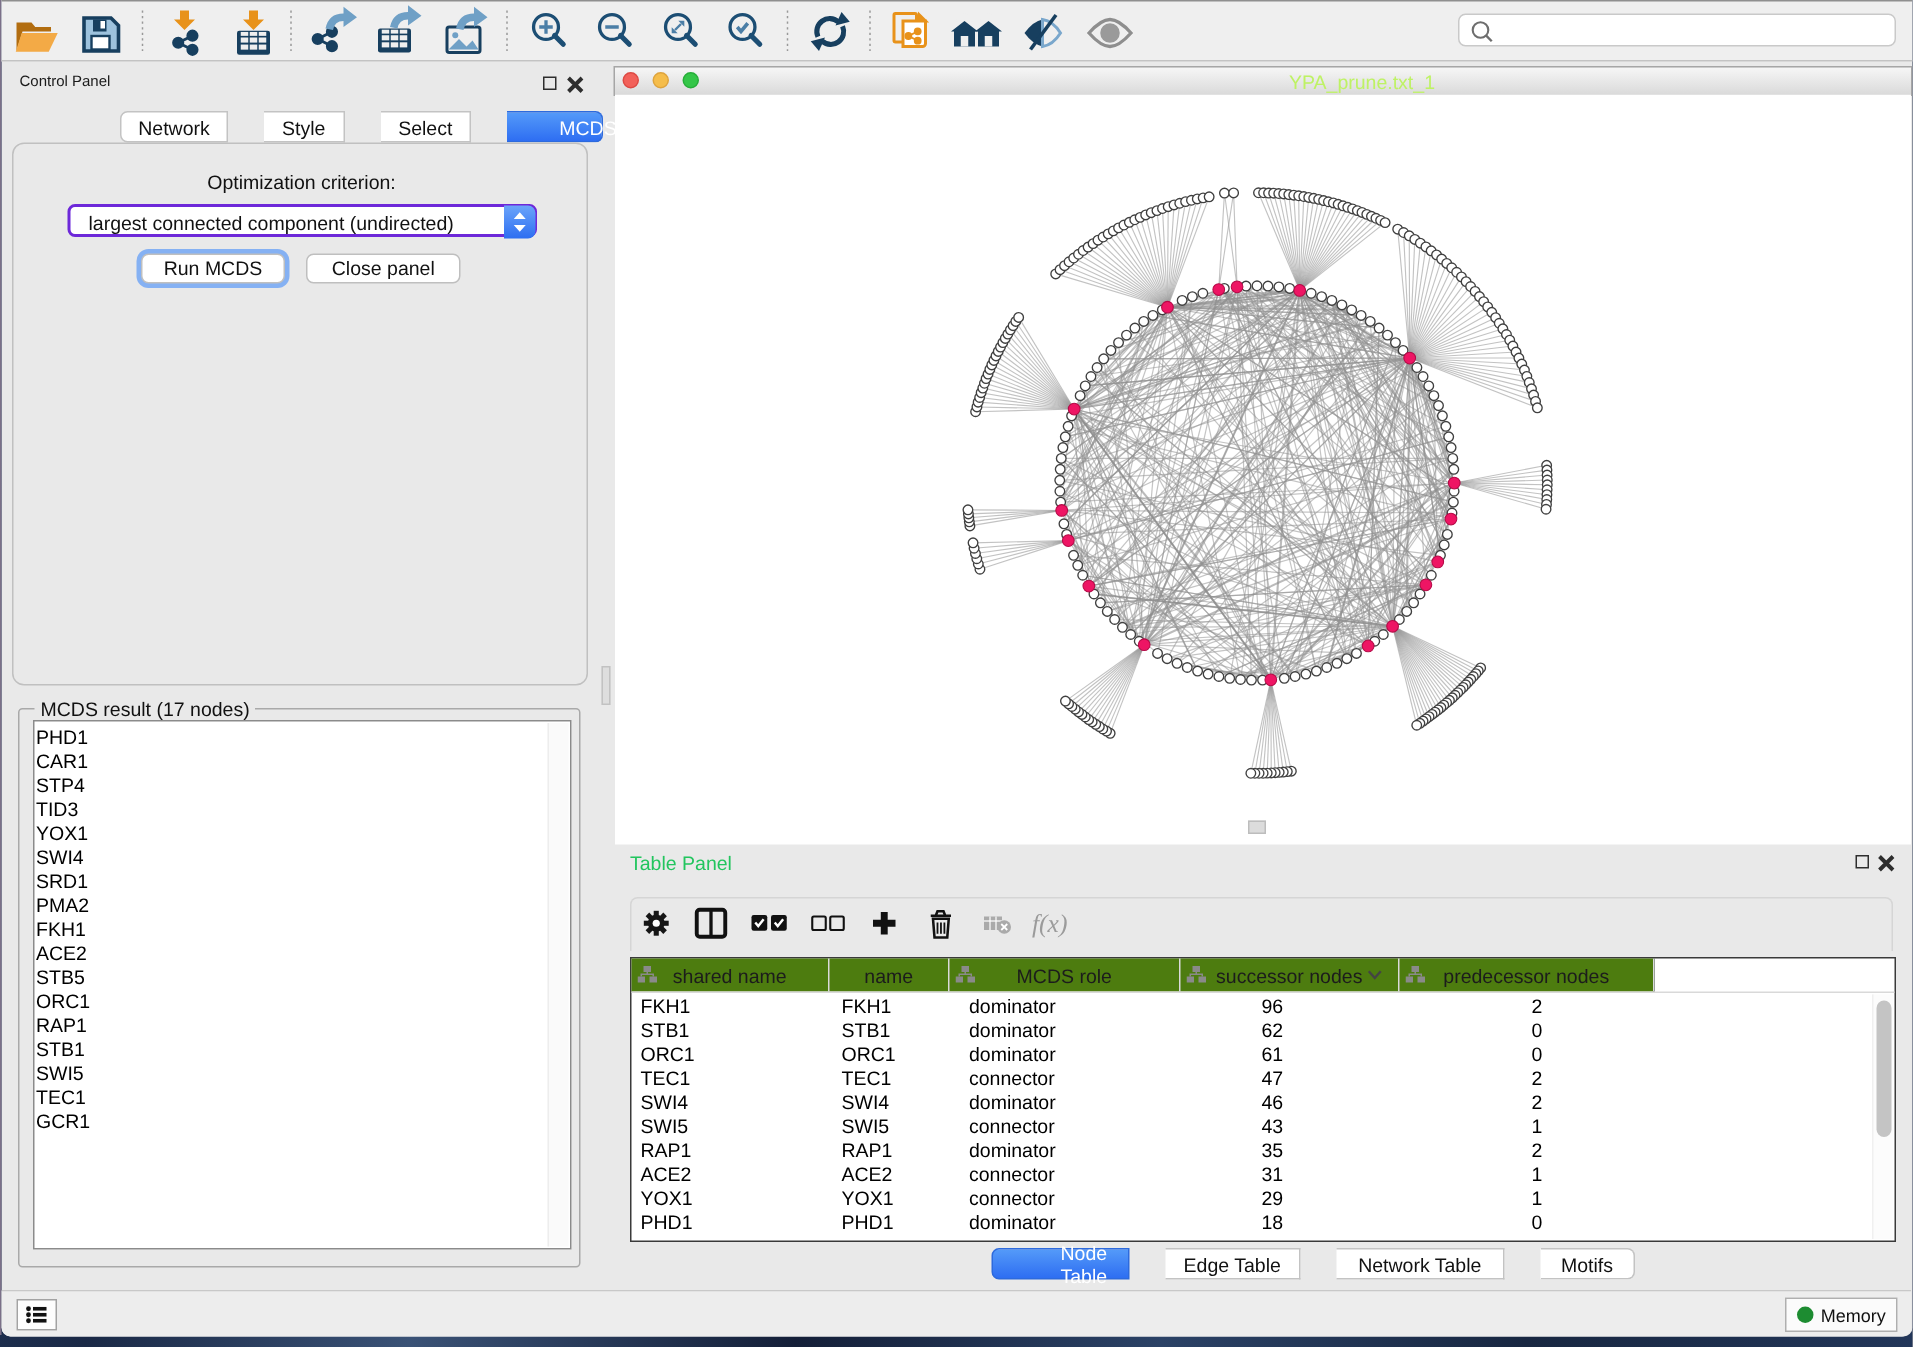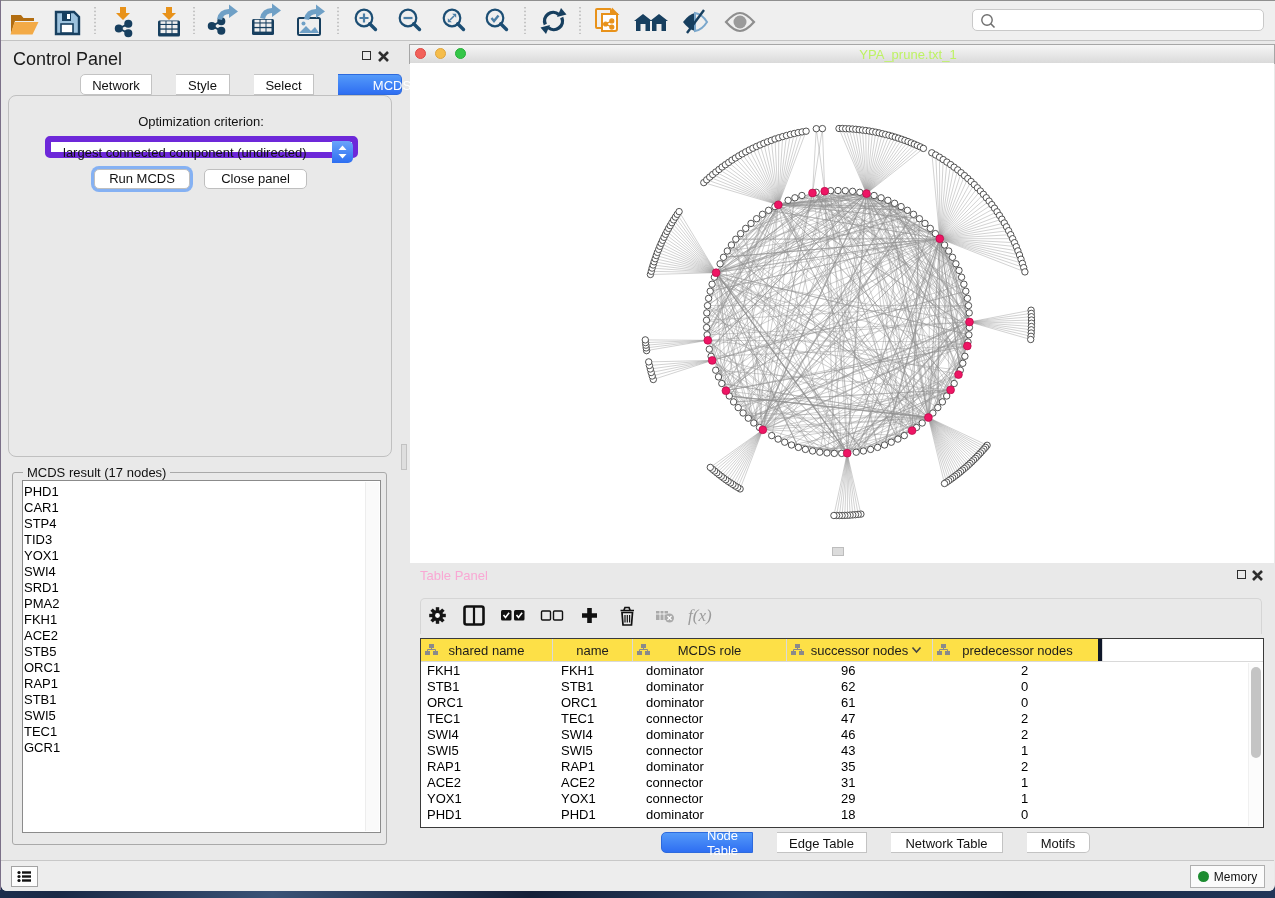--- a/index.html
+++ b/index.html
@@ -4,46 +4,46 @@
 <style>
 * { margin:0; padding:0; box-sizing:border-box; }
 html,body { width:1275px; height:898px; overflow:hidden; }
 body { font-family:"Liberation Sans", sans-serif; background:#16233d; position:relative; font-size:13px; }
 #wall { position:absolute; left:0; top:0; width:1275px; height:898px;
   background:linear-gradient(100deg,#243a5e 0%,#1a2946 15%,#3a5276 30%,#141f38 48%,#2b4266 65%,#182741 82%,#223659 100%); }
 #win { position:absolute; left:1px; top:0; width:1274px; height:891px; background:#e9e9e9; border-radius:0 0 6px 6px; }
 .abs { position:absolute; }
 #toolbar { left:1px; top:0; width:1274px; height:41px; background:#efefef; border-bottom:1px solid #c3c3c3; border-top:1px solid #8f8f8f; }
 #searchbox { left:972px; top:9px; width:292px; height:22px; background:#fff; border:1px solid #c9c9c9; border-radius:5px; }
-#cp-title { left:13px; top:49px; color:#1a1a1a; font-size:18px; }
+#cp-title { left:13px; top:49px; color:#1a1a1a; font-size:10px; }
 .winbtn-sq { width:9px; height:9px; border:1.5px solid #2e2e2e; }
 .tabbar { display:flex; height:21px; position:absolute;gap:24px; }
 .tabbar .seg { background:#fff; border:1px solid #c3c3c3; border-left:none; color:#111; display:flex; align-items:center; justify-content:center; padding-top:1px; }
 .tabbar .seg.first { border-left:1px solid #c3c3c3; border-radius:5px 0 0 5px; }
 .tabbar .seg.last { border-radius:0 5px 5px 0; }
 .tabbar .seg.sel { background:linear-gradient(#549af9,#2e6ef2); border-color:#2d6add; color:#fff;padding-left:45px; }
 #mcds-box { left:8px; top:95px; width:384px; height:362px; border:1px solid #c0c0c0; border-radius:8px; }
 #opt-label { left:0; top:114px; width:402px; text-align:center; color:#111; }
-#combo { left:45px; top:136px; width:313px; height:22px; background:#fff; border:6px solid #6d28d9; border-radius:5px; }
+#combo { left:45px; top:136px; width:313px; height:22px; background:#fff; border:2px solid #6d28d9; border-radius:5px; }
 #combo-btn { position:absolute; right:-1px; top:-1px; width:21px; height:22px; border-radius:0 5px 5px 0; background:linear-gradient(#6ba4fa,#2d6ef1); }
 .btn { position:absolute; height:20px; background:#fff; border:1px solid #bfbfbf; border-radius:5px; color:#111; text-align:center; }
 #fs { left:12px; top:472px; width:375px; height:373px; border:1px solid #a9a9a9; border-radius:3px; }
 #fs-legend { left:23px; top:465px; background:#e9e9e9; padding:0 4px; color:#111; }
 #fs-list { left:22px; top:480px; width:359px; height:353px; background:#fff; border:1px solid #8b8b8b; }
 #fs-scroll { position:absolute; right:1px; top:1px; width:14px; height:349px; background:#fafafa; border-left:1px solid #ededed; }
 #fs-items { position:absolute; left:1px; top:3px; color:#000; line-height:16px; }
 #vsplit-h { left:401px; top:444px; width:6px; height:26px; background:#dedede; border:1px solid #c2c2c2; }
 #net-title { left:409px; top:44px; width:866px; height:20px; background:linear-gradient(#f6f6f6,#dadada); border:1px solid #a6a6a6; }
 .dot { position:absolute; top:48px; width:11px; height:11px; border-radius:50%; }
 #net-title-t { left:758px; top:47px; width:300px; text-align:center; color:#bef264; }
 #canvas { left:410px; top:63px; width:864px; height:500px; background:#fff; }
-#tp-title { left:420px; top:568px; color:#f9a8d4; }
+#tp-title { left:420px; top:568px; color:#22c55e; }
 #tp-toolbar { left:420px; top:598px; width:842px; height:36px; border:1px solid #d5d5d5; border-radius:5px 5px 0 0; border-bottom:none; }
 #tbl { left:420px; top:638px; width:844px; height:190px; background:#fff; border:1px solid #3a3a3a; }
-#thead { position:absolute; left:0; top:0; width:682px; height:22px; background:#fde047; border-right:5px solid #0f172a; color:#1c1c1c; }
+#thead { position:absolute; left:0; top:0; width:682px; height:22px; background:#4d7c0f; border-right:1px solid #0f172a; color:#1c1c1c; }
 #theadline { position:absolute; left:0; top:22px; width:842px; height:1px; background:#d9d9d9; }
 .th { position:absolute; top:0; height:22px; border-right:1px solid #dadada; }
 .th .lbl { position:absolute; top:4px; width:100%; text-align:center; }
 #tbody { position:absolute; left:0; top:24px; color:#000; }
 .tr { position:absolute; height:16px; width:820px; }
 .td { position:absolute; top:0; }
 .num { }
 #tscroll { position:absolute; right:1px; top:24px; width:14px; height:163px; background:#fcfcfc; border-left:1px solid #f0f0f0; }
 #tthumb { position:absolute; left:2px; top:4px; width:10px; height:91px; background:#c4c4c4; border-radius:5px; }
 #hsplit-h { left:832px; top:547px; width:12px; height:9px; background:#dcdcdc; border:1px solid #bdbdbd; }

